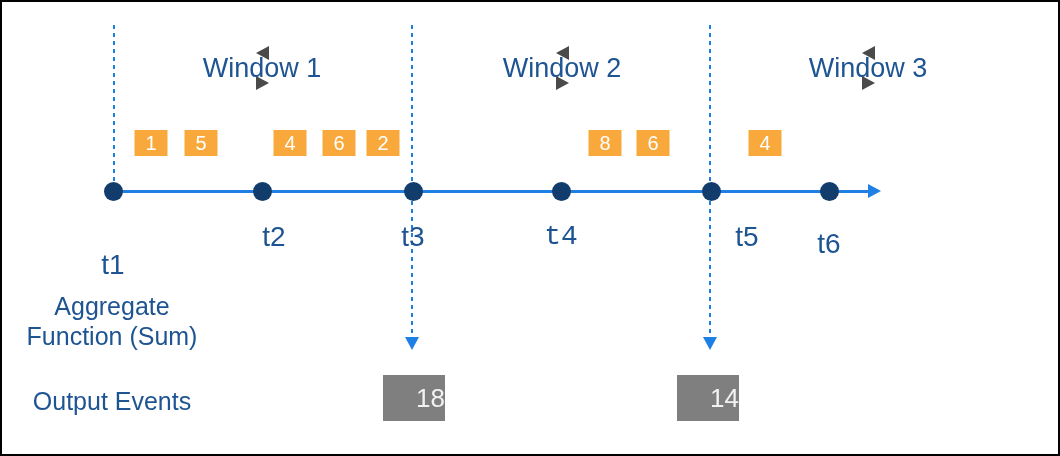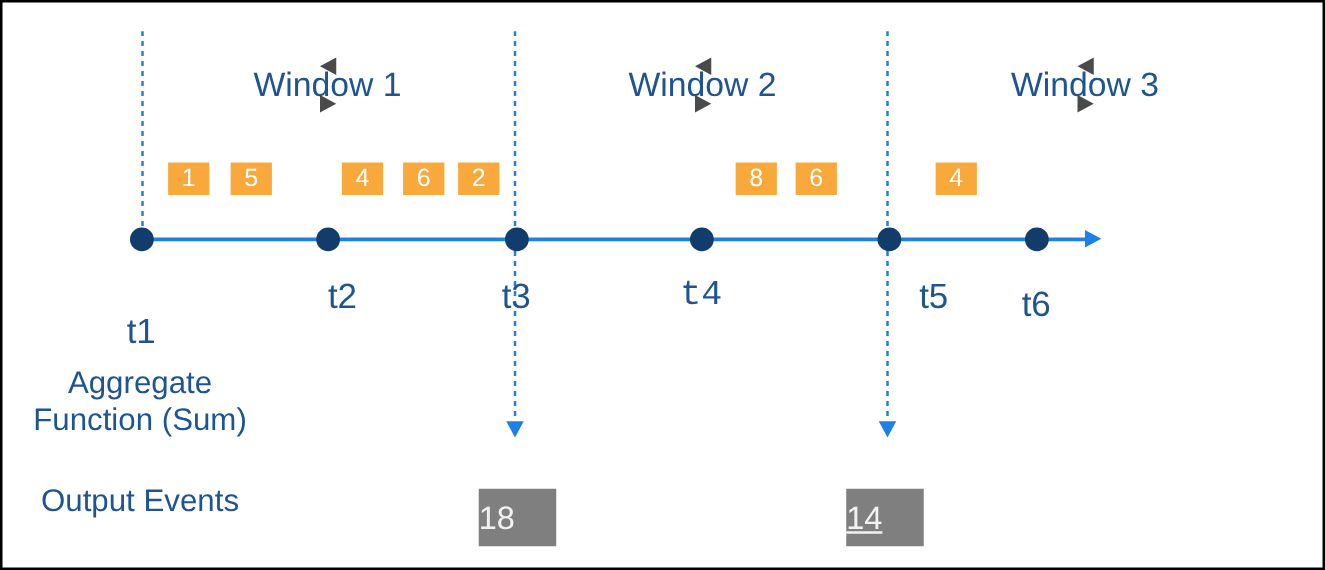--- a/index.html
+++ b/index.html
@@ -82,23 +82,22 @@
     font-size:20px;line-height:26px;
     text-align:center;
     transform:translateX(-50%);
   }
   
   .output-box{
     width:62px;height:46px;
     background:var(--gray-box);
     color:#f2f2f2;
     font-size:26px;line-height:46px;
-    text-align:left;
+    text-align:right;
     transform:translateX(-50%);
-    margin-top:16px;
   }
   .side-label{
     width:210px;left:5px;
     text-align:center;
     font-size:25px;
     color:var(--text-blue);
     line-height:30px;
   }
 </style>
 </head>
@@ -167,16 +166,16 @@
     </div>
 
   <div class="abs side-label" style="top:384px;">Output Events</div>
   <div class="abs side-label" style="top:289px;">
     <div>Aggregate</div>
     <div>Function (Sum)</div>
   </div>
 
   <div id="outputs-layer">
       <div class="abs output-box" style="left: 412px; top: 373px;">18</div>
-      <div class="abs output-box" style="left: 706px; top: 373px; text-decoration: underline;">14</div>
+      <div class="abs output-box" style="left: 706px; top: 373px;">14</div>
     </div>
 
 </div>
 
 </body></html>

